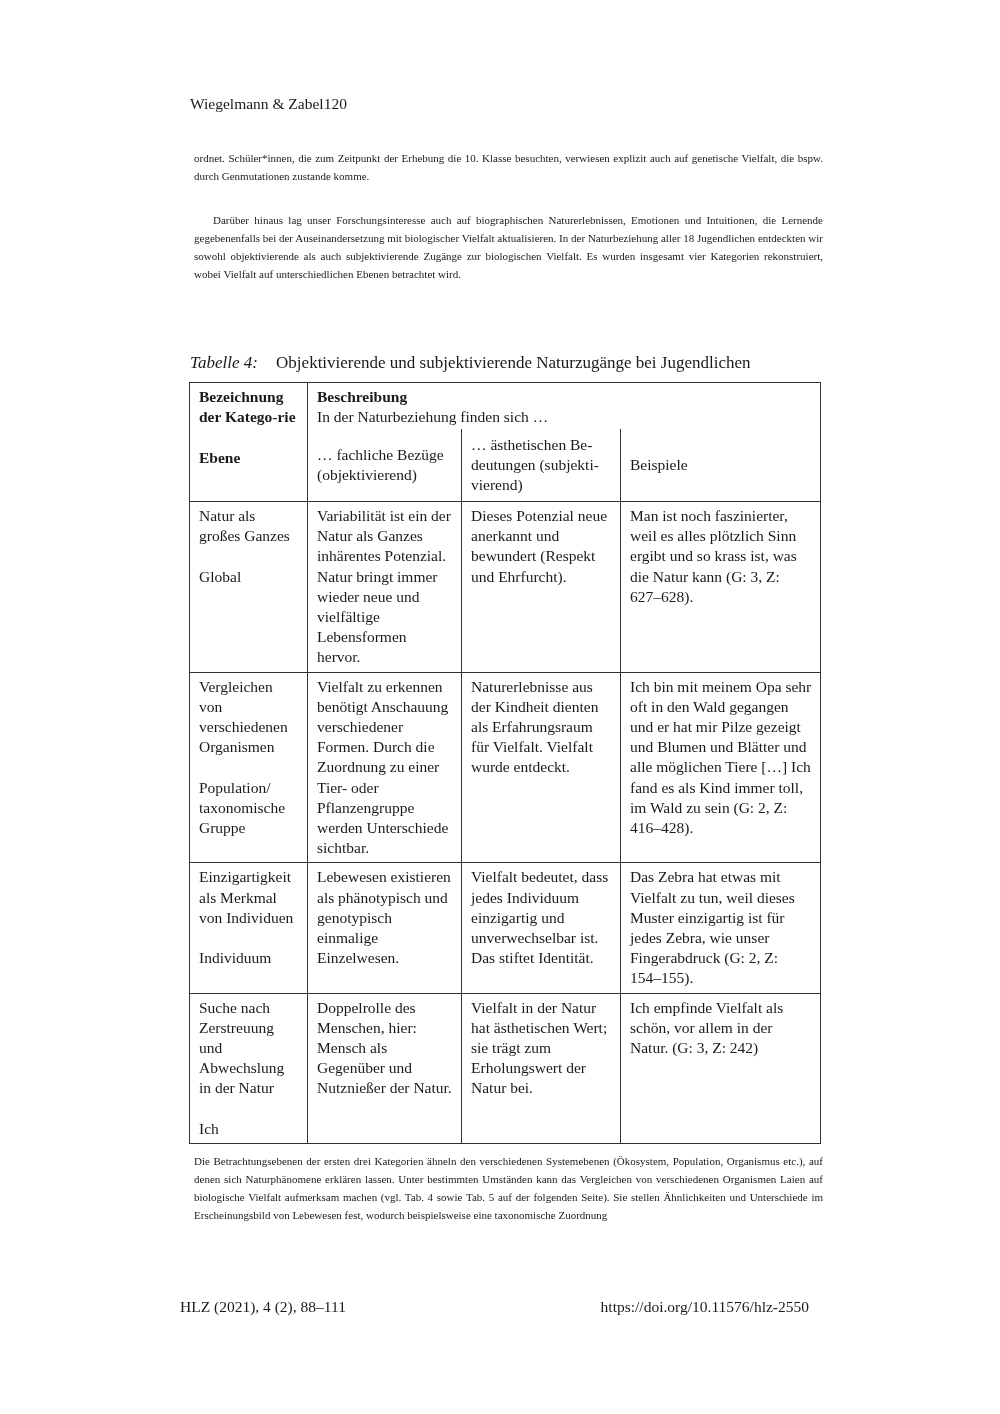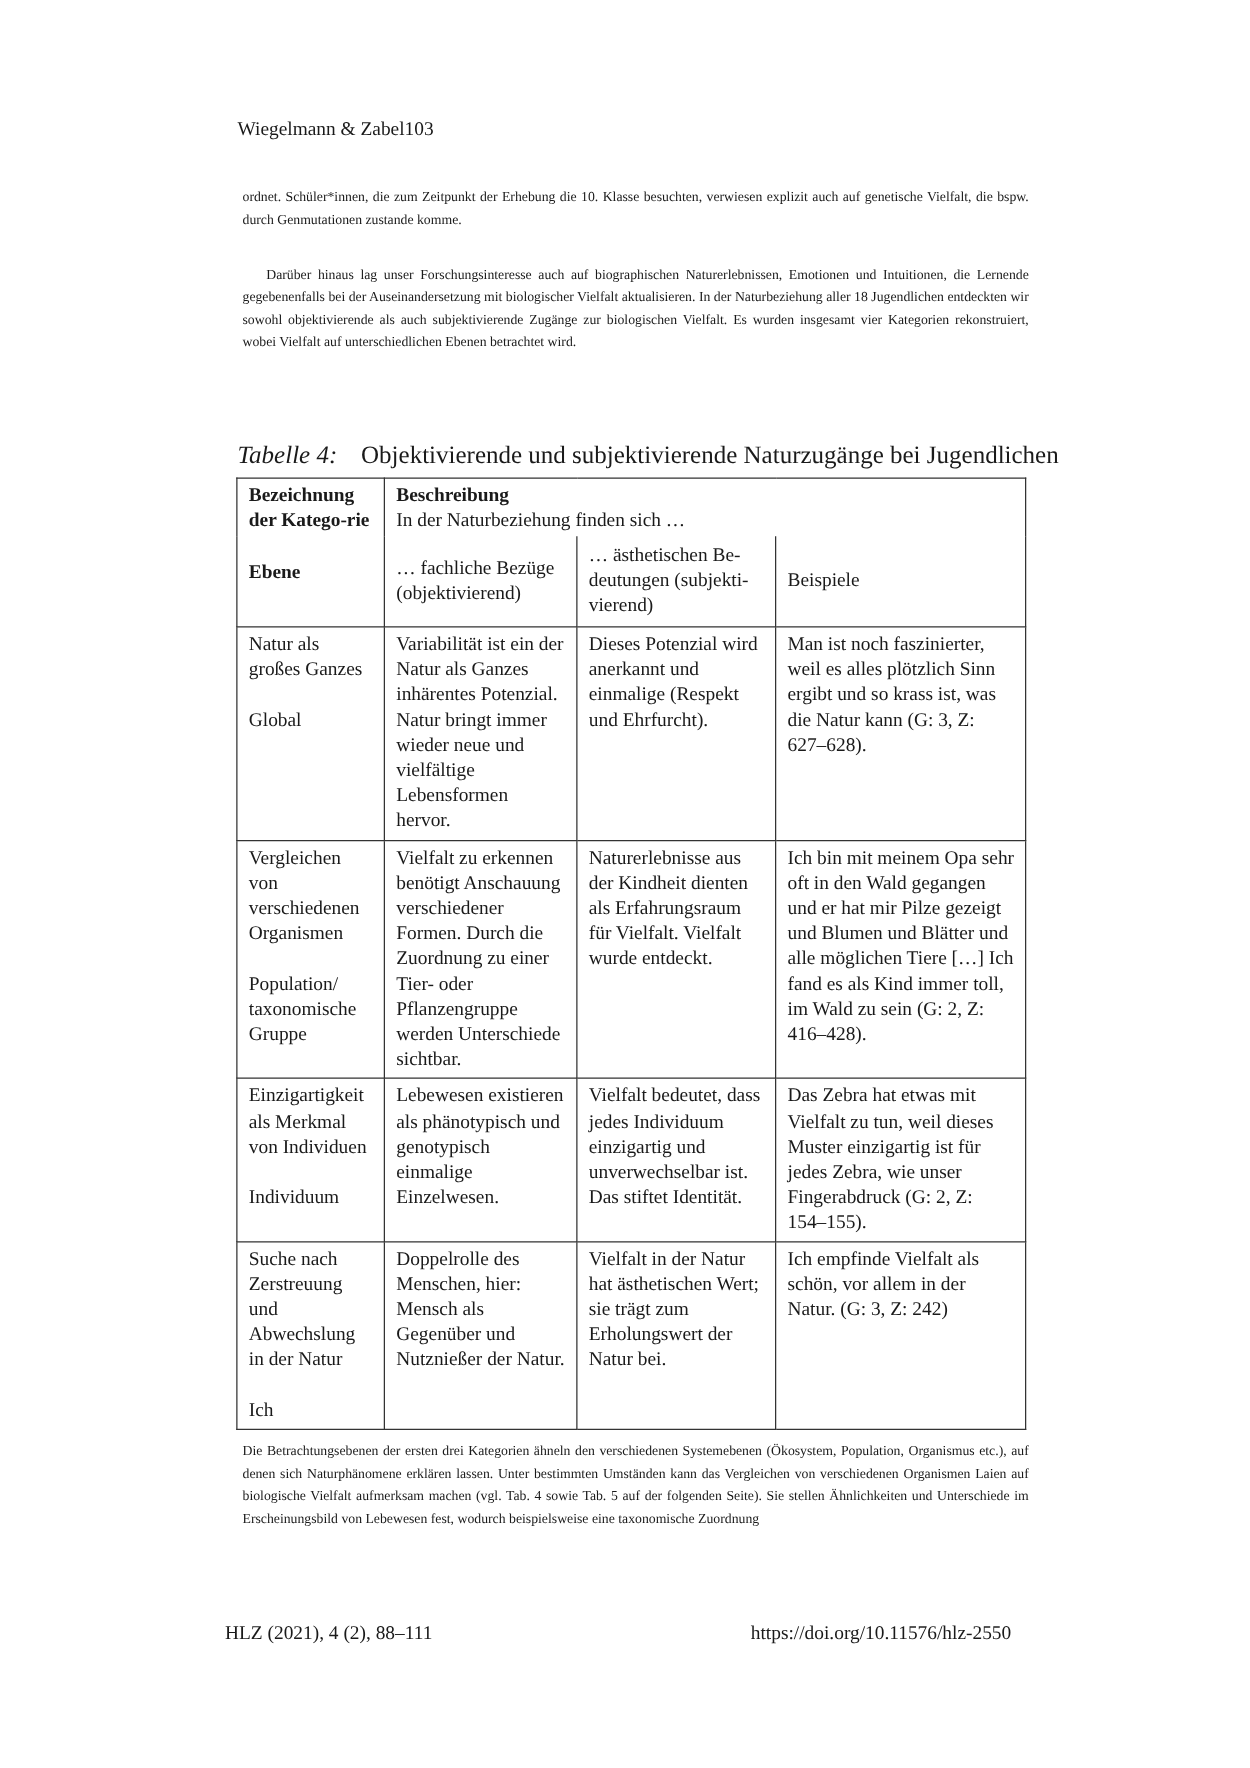--- a/index.html
+++ b/index.html
@@ -5,21 +5,21 @@
   html, body { margin: 0; padding: 0; background: #ffffff; }
   body { width: 1000px; height: 1414px; position: relative; overflow: hidden;
          font-family: "Liberation Serif", "DejaVu Serif", serif; color: #1a1a1a; }
   .running-head { position: absolute; top: 95px; left: 190px; width: 629px;
                   display: flex; justify-content: flex-start; font-size: 15.5px; }
   .para { position: absolute; left: 190px; width: 629px; font-size: 11px;
           line-height: 18px; text-align: justify; margin: 4px; }
   .para.indent { text-indent: 19px; }
   .p1 { top: 145px; }
   .p2 { top: 207px; }
-  .caption { position: absolute; left: 190px; top: 353px; font-size: 20px; }
+  .caption { position: absolute; left: 190px; top: 353px; font-size: 17px; }
   .caption .lbl { font-style: italic; margin-right: 14px; }
   table.t4 { position: absolute; left: 189px; top: 382px; width: 631px;
              border-collapse: collapse; font-size: 15.5px; line-height: 20.2px;
              table-layout: fixed; }
   table.t4 td { border: 1.3px solid #333; vertical-align: top;
                 padding: 4px 8px 4px 9px; }
   table.t4 td.nb-top { border-top: none; }
   table.t4 td.nb-bottom { border-bottom: none; }
   .b { font-weight: bold; }
   .i { }
@@ -28,21 +28,21 @@
   .sub-hdr { vertical-align: middle !important; }
   .p3 { top: 1148px; }
   .footer { position: absolute; top: 1298px; left: 180px; width: 629px;
             display: flex; justify-content: space-between; font-size: 15.5px; }
 </style>
 </head>
 <body>
 
 <div class="running-head">
   <span>Wiegelmann &amp; Zabel</span>
-  <span>103</span>
+  <span>120</span>
 </div>
 
 <p class="para p1">ordnet. Schüler*innen, die zum Zeitpunkt der Erhebung die 10. Klasse besuchten, verwiesen explizit auch auf genetische Vielfalt, die bspw. durch Genmutationen zustande komme.</p>
 <p class="para indent p2">Darüber hinaus lag unser Forschungsinteresse auch auf biographischen Naturerlebnissen, Emotionen und Intuitionen, die Lernende gegebenenfalls bei der Auseinandersetzung mit biologischer Vielfalt aktualisieren. In der Naturbeziehung aller 18 Jugendlichen entdeckten wir sowohl objektivierende als auch subjektivierende Zugänge zur biologischen Vielfalt. Es wurden insgesamt vier Kategorien rekonstruiert, wobei Vielfalt auf unterschiedlichen Ebenen betrachtet wird.</p>
 
 <div class="caption">
   <span class="lbl">Tabelle 4:</span>
   <span>Objektivierende und subjektivierende Naturzugänge bei Jugendlichen</span>
 </div>
 
@@ -71,21 +71,21 @@
     <td class="nb-top sub-hdr i">Beispiele</td>
   </tr>
 
   <tr>
     <td>
       <span>Natur als großes Ganzes</span>
       <span class="gap"></span>
       <span class="i">Global</span>
     </td>
     <td>Variabilität ist ein der Natur als Ganzes inhärentes Potenzial. Natur bringt immer wieder neue und vielfältige Lebensformen hervor.</td>
-    <td>Dieses Potenzial wird anerkannt und einmalige (Respekt und Ehrfurcht).</td>
+    <td>Dieses Potenzial neue anerkannt und bewundert (Respekt und Ehrfurcht).</td>
     <td>
       <span class="i">Man ist noch faszinierter, weil es alles plötzlich Sinn ergibt und so krass ist, was die Natur kann</span><span> (G: 3, Z: 627–628).</span>
     </td>
   </tr>
 
   <tr>
     <td>
       <span>Vergleichen von verschiedenen Organismen</span>
       <span class="gap"></span>
       <span class="i">Population/ taxonomische Gruppe</span>

